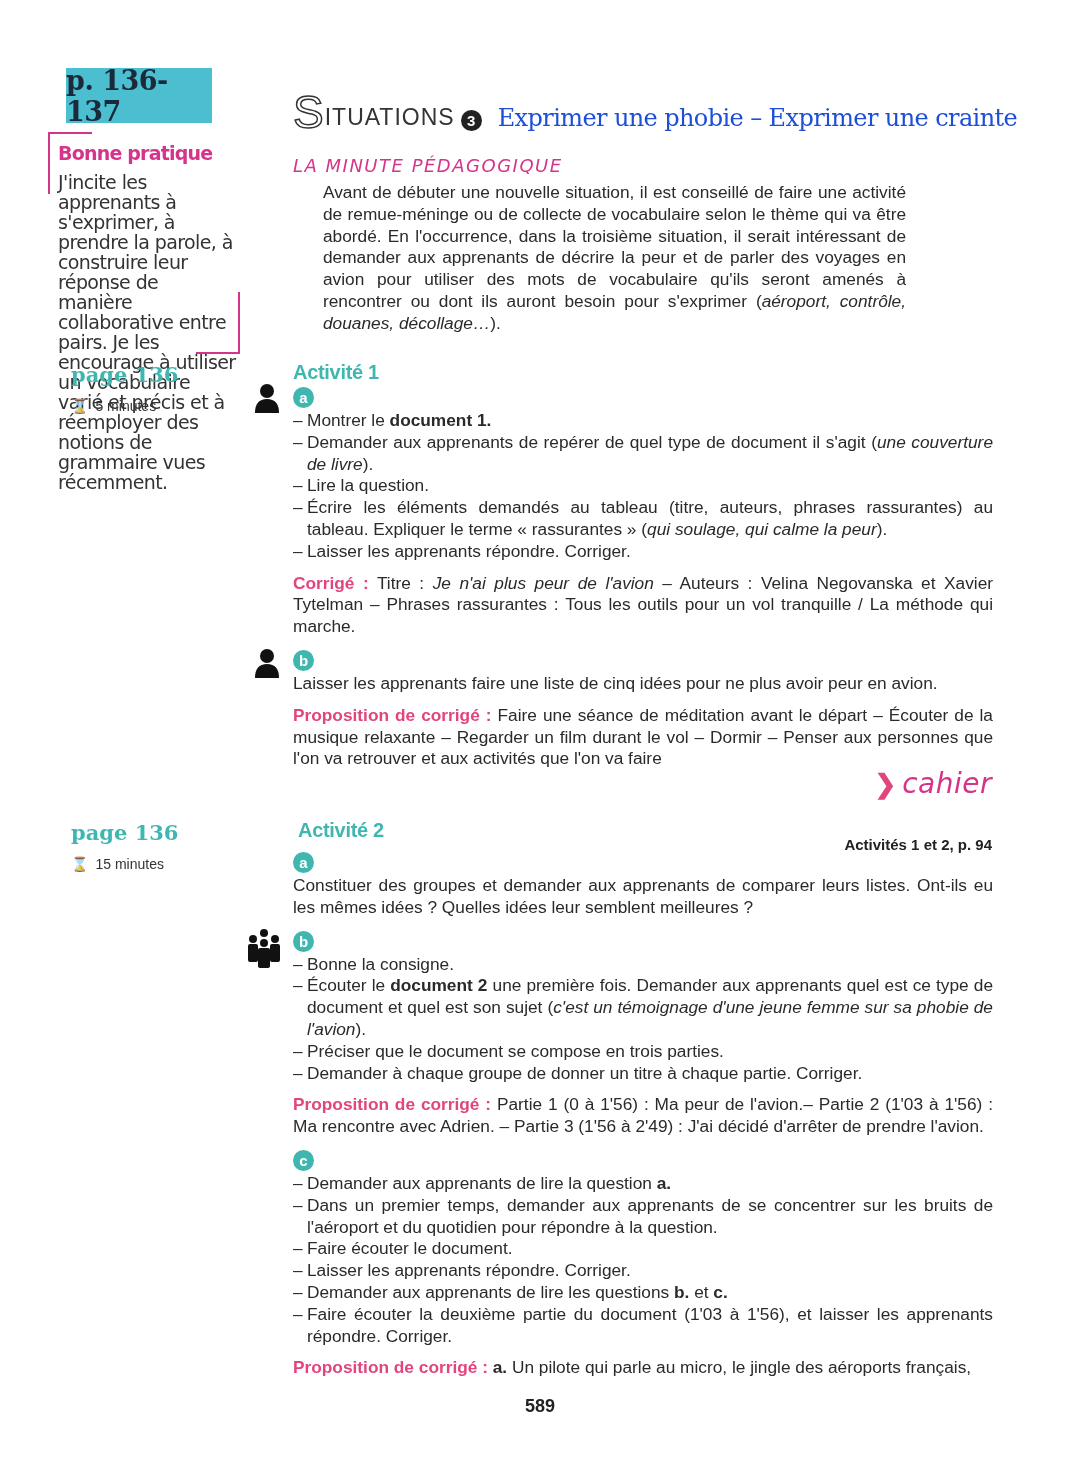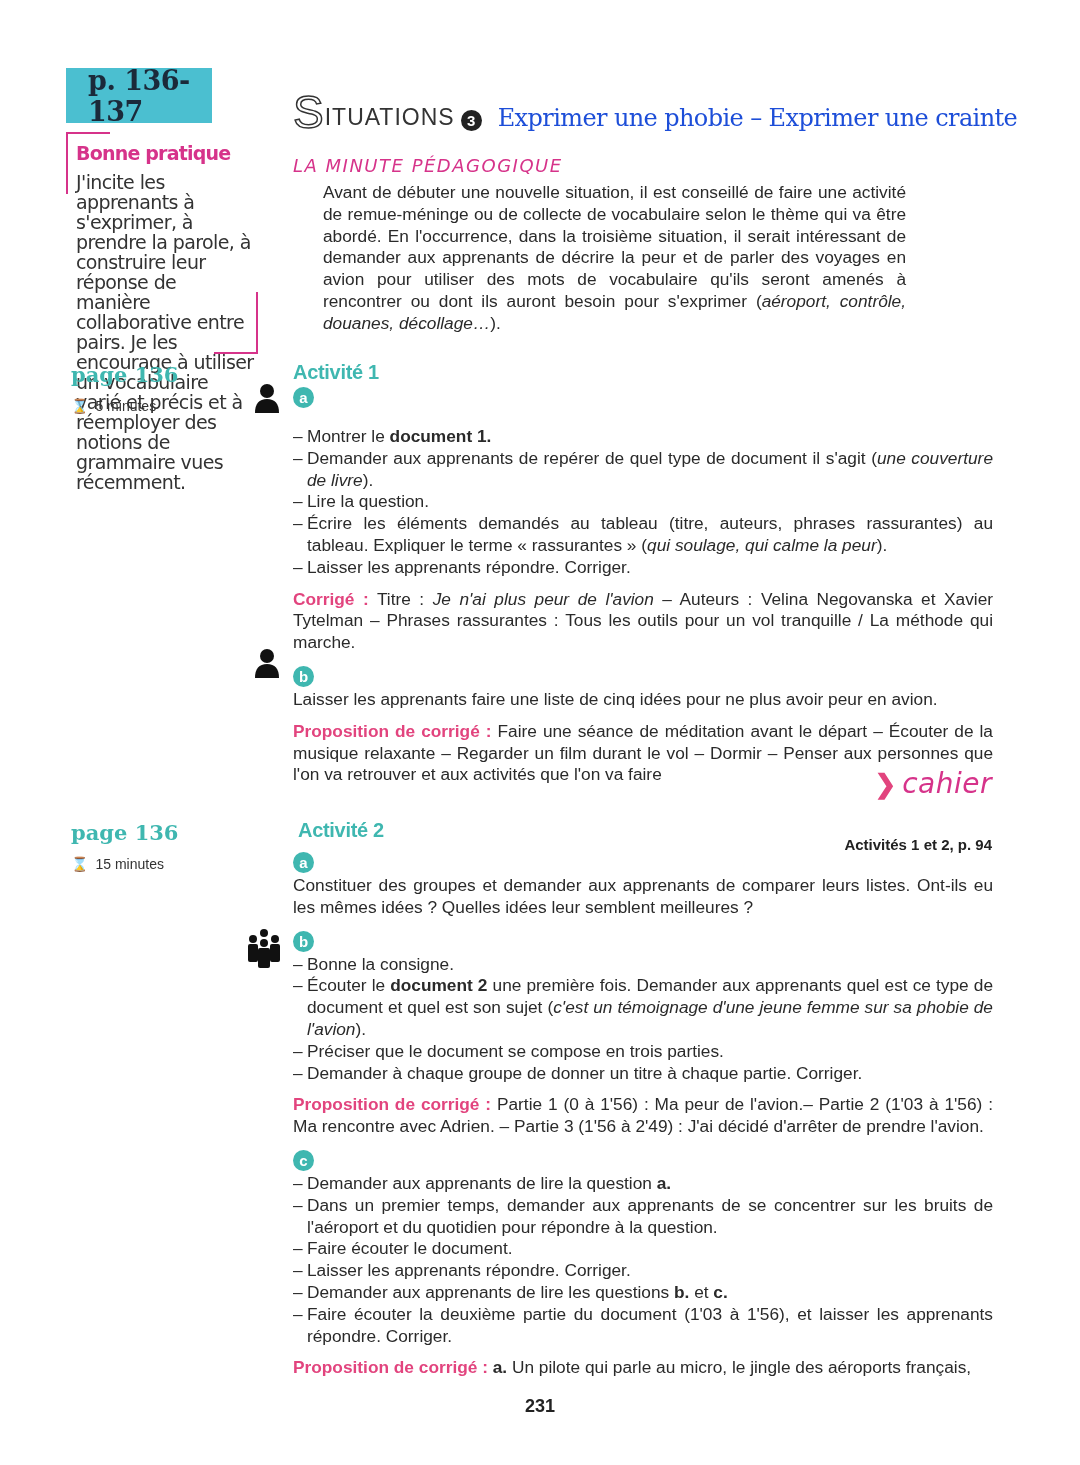--- a/index.html
+++ b/index.html
@@ -6,24 +6,23 @@
   body {
     width: 1080px; height: 1465px; background: #ffffff; position: relative;
     font-family: "Liberation Sans", sans-serif; color: #2a2a2a; overflow: hidden;
   }
   .abs { position: absolute; }
   .pagebox {
     left: 66px; top: 68px; width: 146px; height: 55px; background: #4bbfd0;
     color: #1b2a3a; font-family: "DejaVu Serif", serif; font-weight: bold;
     font-size: 27px; display: flex; align-items: center; justify-content: center;
     letter-spacing: -0.5px;
-    padding-left: 22px;
   }
   .tip {
-    left: 66px; top: 132px; width: 192px; height: 222px;
+    left: 48px; top: 132px; width: 192px; height: 222px;
   }
   .tip .tl { position: absolute; left: 0; top: 0; width: 44px; height: 2px; background: #d6338a; }
   .tip .tlv { position: absolute; left: 0; top: 0; width: 2px; height: 62px; background: #d6338a; }
   .tip .br { position: absolute; right: 0; bottom: 0; width: 44px; height: 2px; background: #d6338a; }
   .tip .brv { position: absolute; right: 0; bottom: 0; width: 2px; height: 62px; background: #d6338a; }
   .tip-title {
     position: absolute; left: 10px; top: 10px; color: #d6338a; font-size: 19px;
     font-family: "DejaVu Sans", sans-serif; font-weight: bold; letter-spacing: -0.8px;
   }
   .tip-body {
@@ -128,21 +127,21 @@
     <circle cx="28" cy="11" r="4" fill="#111"></circle>
   <circle cx="17" cy="15" r="4" fill="#111"></circle>
   <rect x="1" y="16" width="10" height="18" rx="2" fill="#111"></rect>
   <rect x="23" y="16" width="10" height="18" rx="2" fill="#111"></rect>
   <rect x="11" y="20" width="12" height="20" rx="2" fill="#111"></rect>
 </svg>
 
 <div class="abs col" style="top:361px">
   <div class="act-title">Activité 1</div>
   <div class="badge" style="margin-top:3px">a</div>
-  <ul class="dash para" style="margin-top:18px">
+  <ul class="dash para" style="margin-top:2px">
     <li><span>Montrer le </span><b>document 1.</b></li>
     <li><span>Demander aux apprenants de repérer de quel type de document il s'agit (</span><i>une couverture de livre</i><span>).</span></li>
     <li><span>Lire la question.</span></li>
     <li><span>Écrire les éléments demandés au tableau (titre, auteurs, phrases rassurantes) au tableau. Expliquer le terme « rassurantes » (</span><i>qui soulage, qui calme la peur</i><span>).</span></li>
     <li><span>Laisser les apprenants répondre. Corriger.</span></li>
   </ul>
   <p class="para" style="margin-top:10px">
     <span class="pink">Corrigé :</span><span> Titre : </span><i>Je n'ai plus peur de l'avion</i><span> – Auteurs : Velina Negovanska et Xavier Tytelman – Phrases rassurantes : Tous les outils pour un vol tranquille / La méthode qui marche.</span>
   </p>
   <div class="badge" style="margin-top:12px">b</div>
@@ -183,13 +182,13 @@
     <li><span>Faire écouter le document.</span></li>
     <li><span>Laisser les apprenants répondre. Corriger.</span></li>
     <li><span>Demander aux apprenants de lire les questions </span><b>b.</b><span> et </span><b>c.</b></li>
     <li><span>Faire écouter la deuxième partie du document (1'03 à 1'56), et laisser les apprenants répondre. Corriger.</span></li>
   </ul>
   <p class="para" style="margin-top:10px">
     <span class="pink">Proposition de corrigé :</span><b> a.</b><span> Un pilote qui parle au micro, le jingle des aéroports français,</span>
   </p>
 </div>
 
-<div class="abs pagenum">231</div>
+<div class="abs pagenum">589</div>
 
 </body></html>

